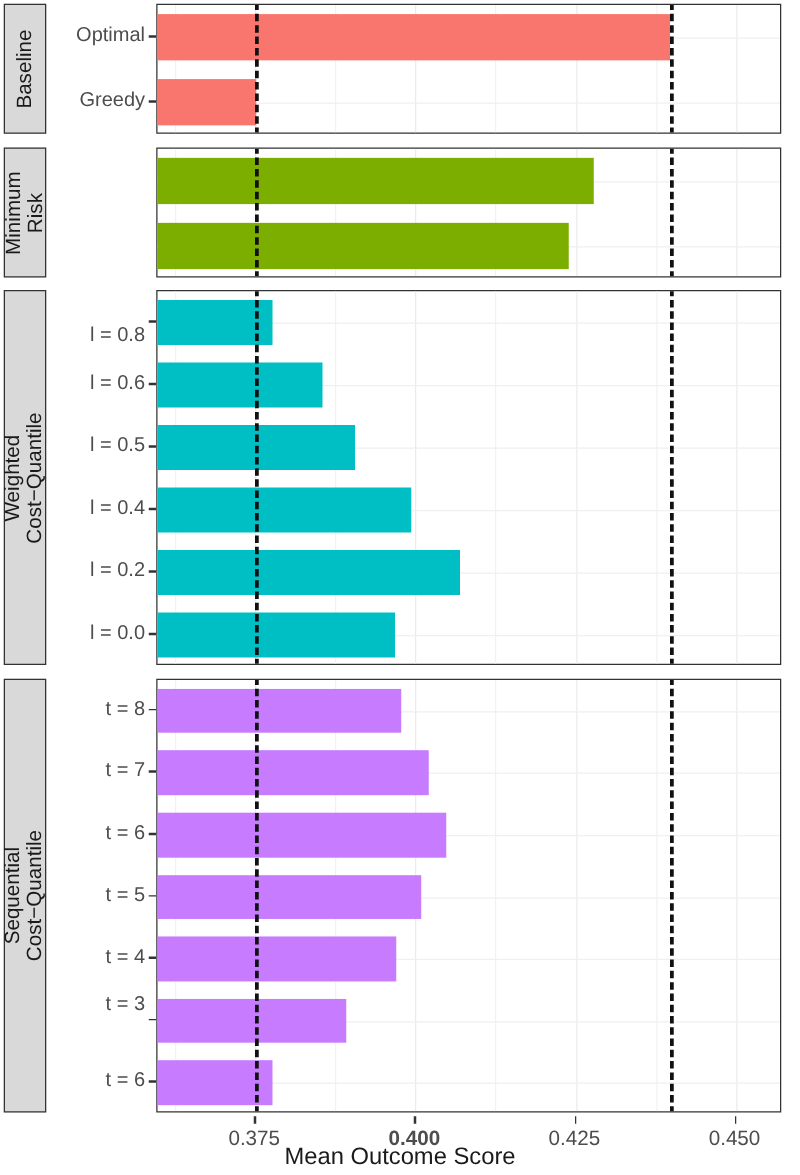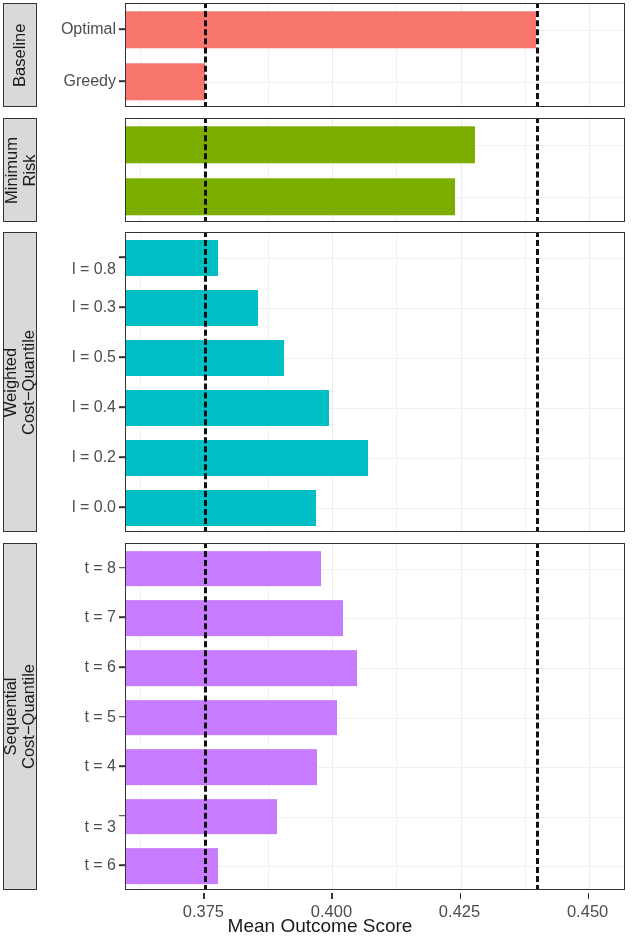--- a/index.html
+++ b/index.html
@@ -112,21 +112,21 @@
       <div class="refline" style="left: 78.3811px; border-left-color: rgb(17, 17, 17);"></div>
       <div class="refline" style="left: 410.348px; border-left-color: rgb(17, 17, 17);"></div>
     </div>
     <div class="strip" style="top: 232px; height: 300px;">
       <div class="strip-text">Weighted
 Cost−Quantile</div>
     </div>
     <div class="ylabels" style="top: 232px; height: 300px;">
       <div class="ylab" style="top: 25px; margin-top: 12px;">l = 0.8</div>
       <div class="ytick" style="top: 25px;"></div>
-      <div class="ylab" style="top: 75px;">l = 0.3</div>
+      <div class="ylab" style="top: 75px;">l = 0.6</div>
       <div class="ytick" style="top: 75px;"></div>
       <div class="ylab" style="top: 125px;">l = 0.5</div>
       <div class="ytick" style="top: 125px;"></div>
       <div class="ylab" style="top: 175px;">l = 0.4</div>
       <div class="ytick" style="top: 175px;"></div>
       <div class="ylab" style="top: 225px;">l = 0.2</div>
       <div class="ytick" style="top: 225px;"></div>
       <div class="ylab" style="top: 275px;">l = 0.0</div>
       <div class="ytick" style="top: 275px;"></div>
     </div>
@@ -162,21 +162,21 @@
       <div class="ylab" style="top: 24.7857px;">t = 8</div>
       <div class="ytick" style="top: 24.7857px;"></div>
       <div class="ylab" style="top: 74.3571px;">t = 7</div>
       <div class="ytick" style="top: 74.3571px;"></div>
       <div class="ylab" style="top: 123.929px;">t = 6</div>
       <div class="ytick" style="top: 123.929px;"></div>
       <div class="ylab" style="top: 173.5px;">t = 5</div>
       <div class="ytick" style="top: 173.5px;"></div>
       <div class="ylab" style="top: 223.071px;">t = 4</div>
       <div class="ytick" style="top: 223.071px;"></div>
-      <div class="ylab" style="top: 284px; text-align: right;">t = 3</div>
+      <div class="ylab" style="top: 261px; text-align: right;">t = 3</div>
       <div class="ytick" style="top: 272.643px;"></div>
       <div class="ylab" style="top: 322.214px;">t = 6</div>
       <div class="ytick" style="top: 322.214px;"></div>
     </div>
     <div class="panel" style="top: 543px; height: 347px;">
       <div class="gridline" style="left: 78.3811px;"></div>
       <div class="gridline" style="left: 206.455px;"></div>
       <div class="gridline" style="left: 334.529px;"></div>
       <div class="gridline" style="left: 462.602px;"></div>
       <div class="gridline minor" style="left: 14.3443px;"></div>
@@ -197,20 +197,20 @@
       <div class="bar" style="top: 272.643px; height: 35.6914px; width: 151.127px; background: rgb(199, 124, 255);"></div>
       <div class="hgrid" style="top: 322.214px;"></div>
       <div class="bar" style="top: 322.214px; height: 35.6914px; width: 92.2131px; background: rgb(199, 124, 255);"></div>
       <div class="refline" style="left: 78.3811px; border-left-color: rgb(17, 17, 17);"></div>
       <div class="refline" style="left: 410.348px; border-left-color: rgb(17, 17, 17);"></div>
     </div>
     <div class="xaxis">
       <div class="xtick" style="left: 78.3811px;"></div>
       <div class="xticklab" style="left: 78.3811px;">0.375</div>
       <div class="xtick" style="left: 206.455px;"></div>
-      <div class="xticklab" style="left: 206.455px;">0.400</div>
+      <div class="xticklab" style="left: 206.455px; font-weight: bold;">0.400</div>
       <div class="xtick" style="left: 334.529px;"></div>
       <div class="xticklab" style="left: 334.529px;">0.425</div>
       <div class="xtick" style="left: 462.602px;"></div>
       <div class="xticklab" style="left: 462.602px;">0.450</div>
     </div>
     <div class="xtitle">Mean Outcome Score</div>
   </div>
 
 </body></html>

